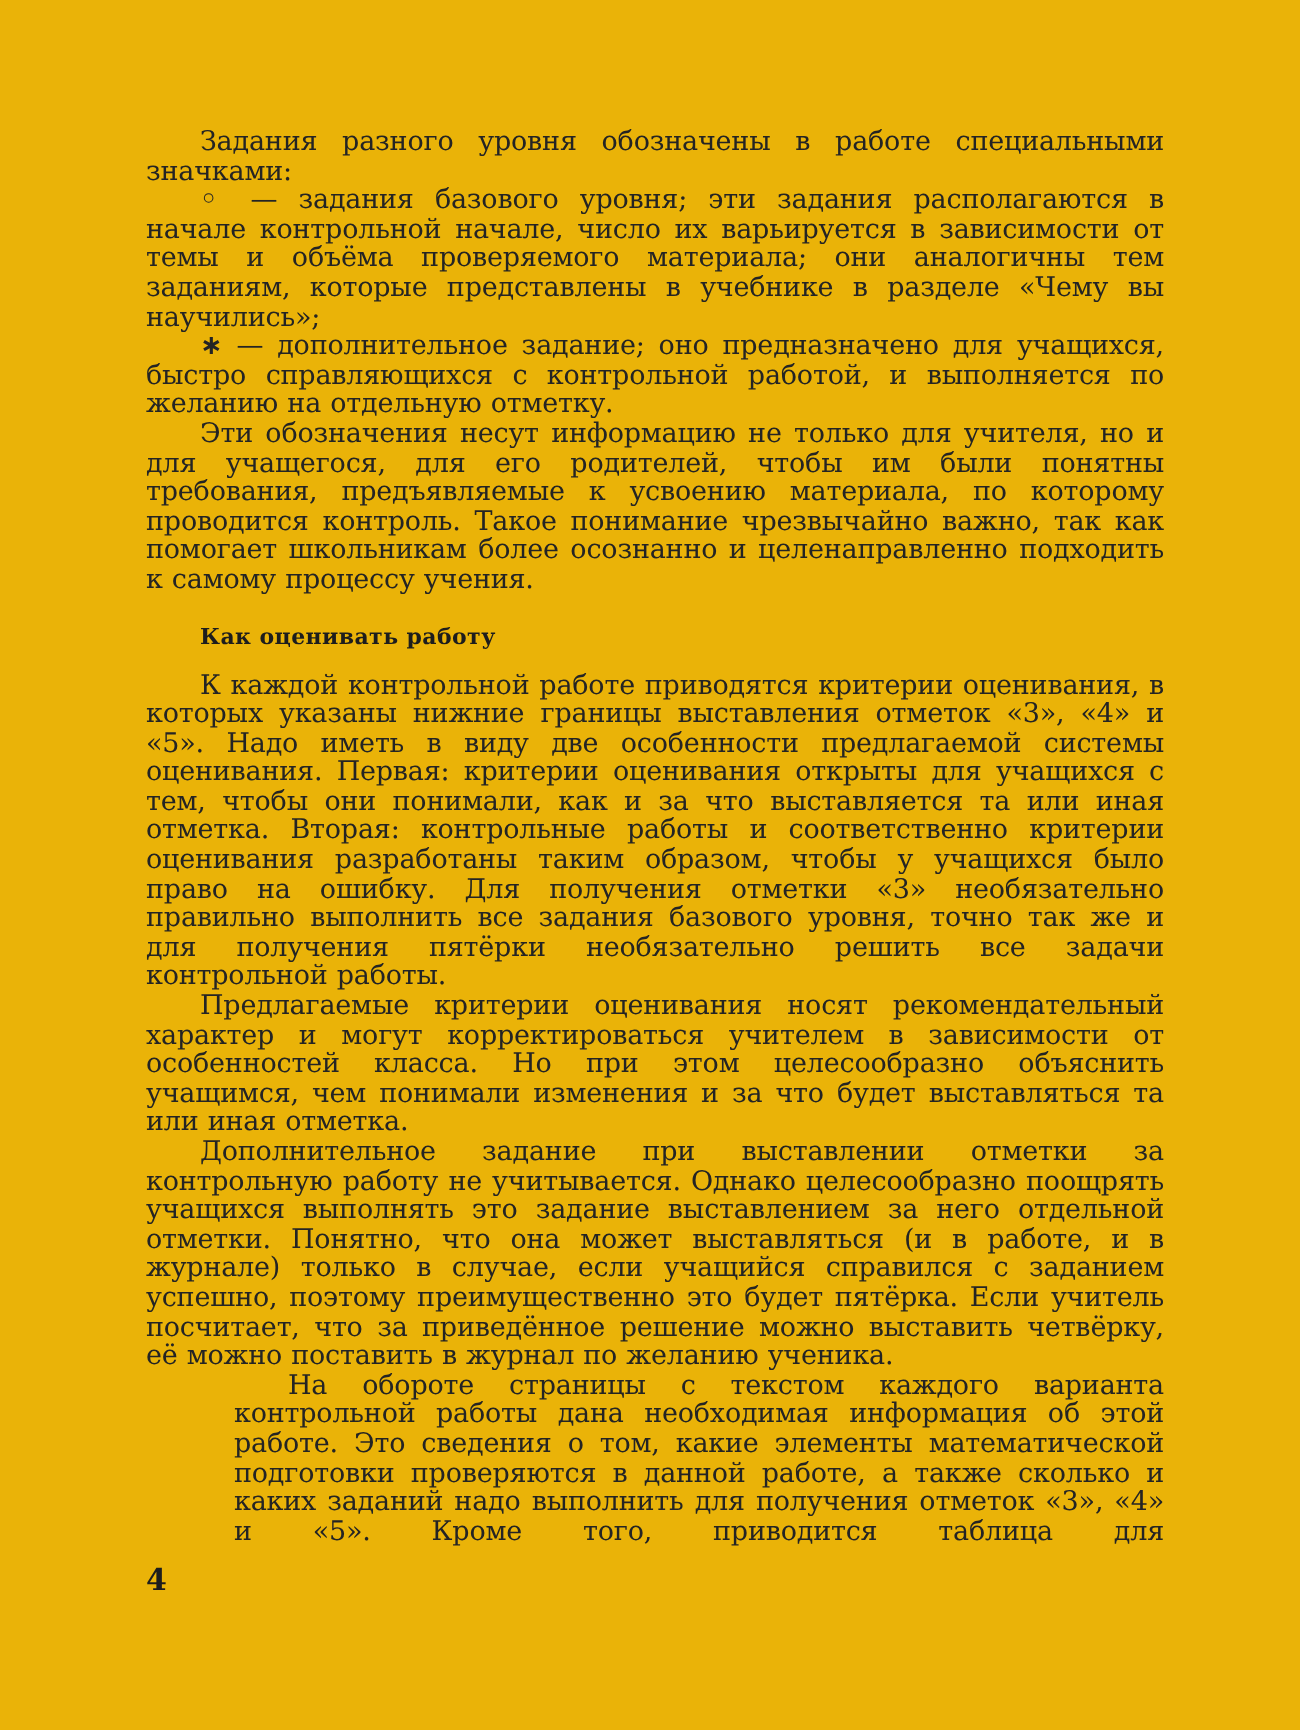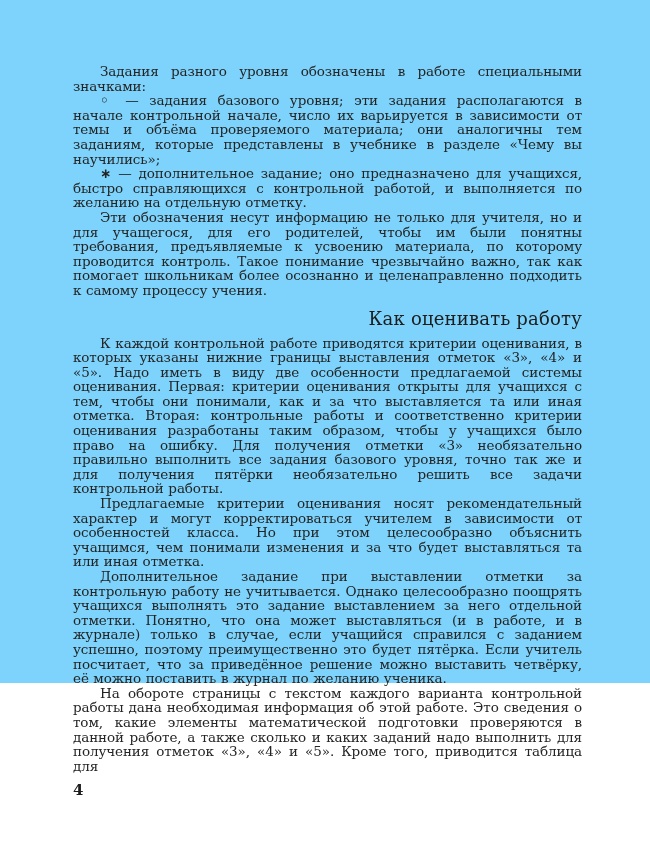--- a/index.html
+++ b/index.html
@@ -3,53 +3,53 @@
 <meta charset="utf-8">
 <style>
   html, body {
     margin: 0; padding: 0;
     width: 650px; height: 865px;
     background: #ffffff;
     overflow: hidden;
   }
   .page {
     position: relative;
-    width: 650px; height: 683px;
-    background: #7dd3fc;
+    width: 650px; height: 865px;
+    background: #eab308;
     font-family: "DejaVu Serif", serif;
     color: #242424;
   }
   .text-column {
     position: absolute;
     left: 73px; top: 64px;
     width: 509px;
   }
   .para {
     margin: 0;
     font-size: 13.5px;
     line-height: 14.6px;
     text-align: justify;
     text-indent: 27px;
     letter-spacing: -0.1px;
     word-spacing: 0.4px;
   }
-  .para.cont { text-align-last: justify; }
+  .para.cont { text-align-last: justify; margin-left: 44px; }
   .it { }
   .marker {
     font-family: "DejaVu Sans", sans-serif;
     font-weight: bold;
     font-style: normal;
   }
   .heading {
     margin: 13px 0 9px 0;
-    font-size: 18px;
+    font-size: 11px;
     line-height: 16px;
-    font-weight: normal;
+    font-weight: bold;
     text-indent: 27px;
-    text-align: right;
+    text-align: left;
     color: #1d1d1d;
     letter-spacing: 0.2px;
   }
   .page-number {
     margin-top: 8px;
     font-size: 15px;
     font-weight: bold;
     color: #1d1d1d;
   }
 </style>

